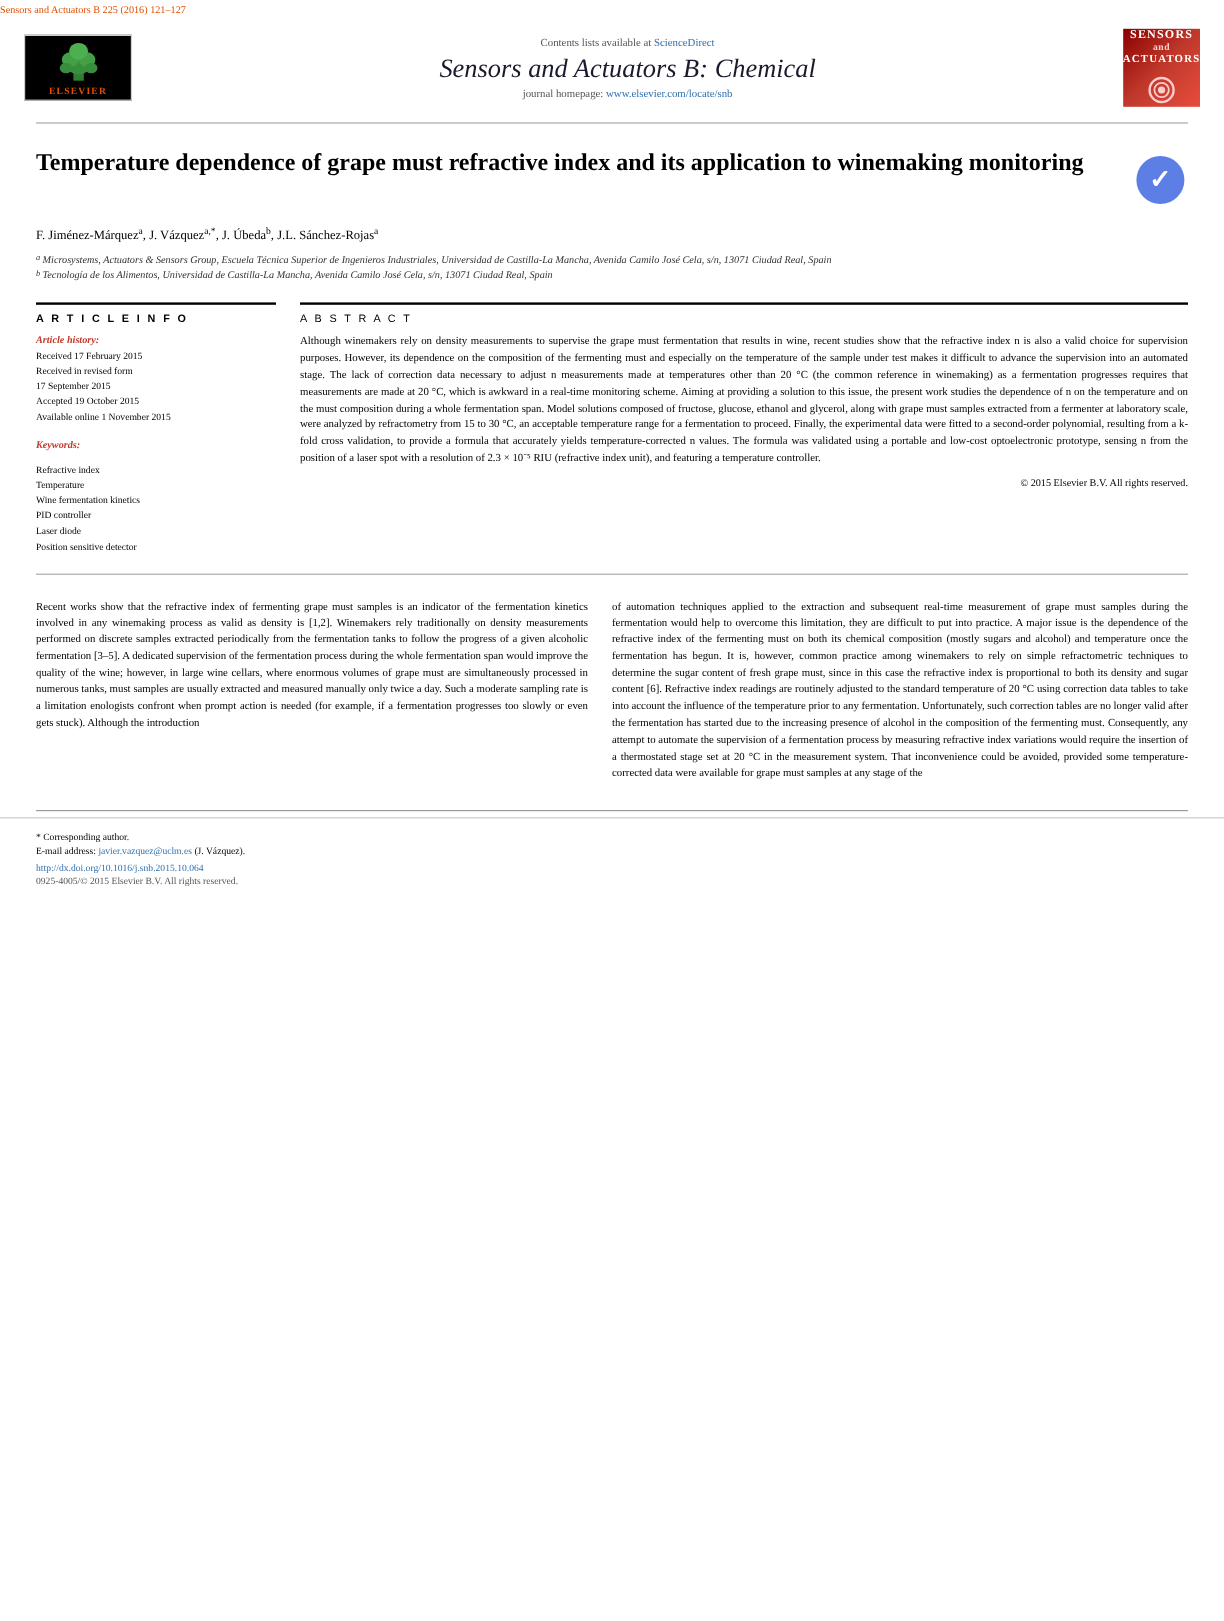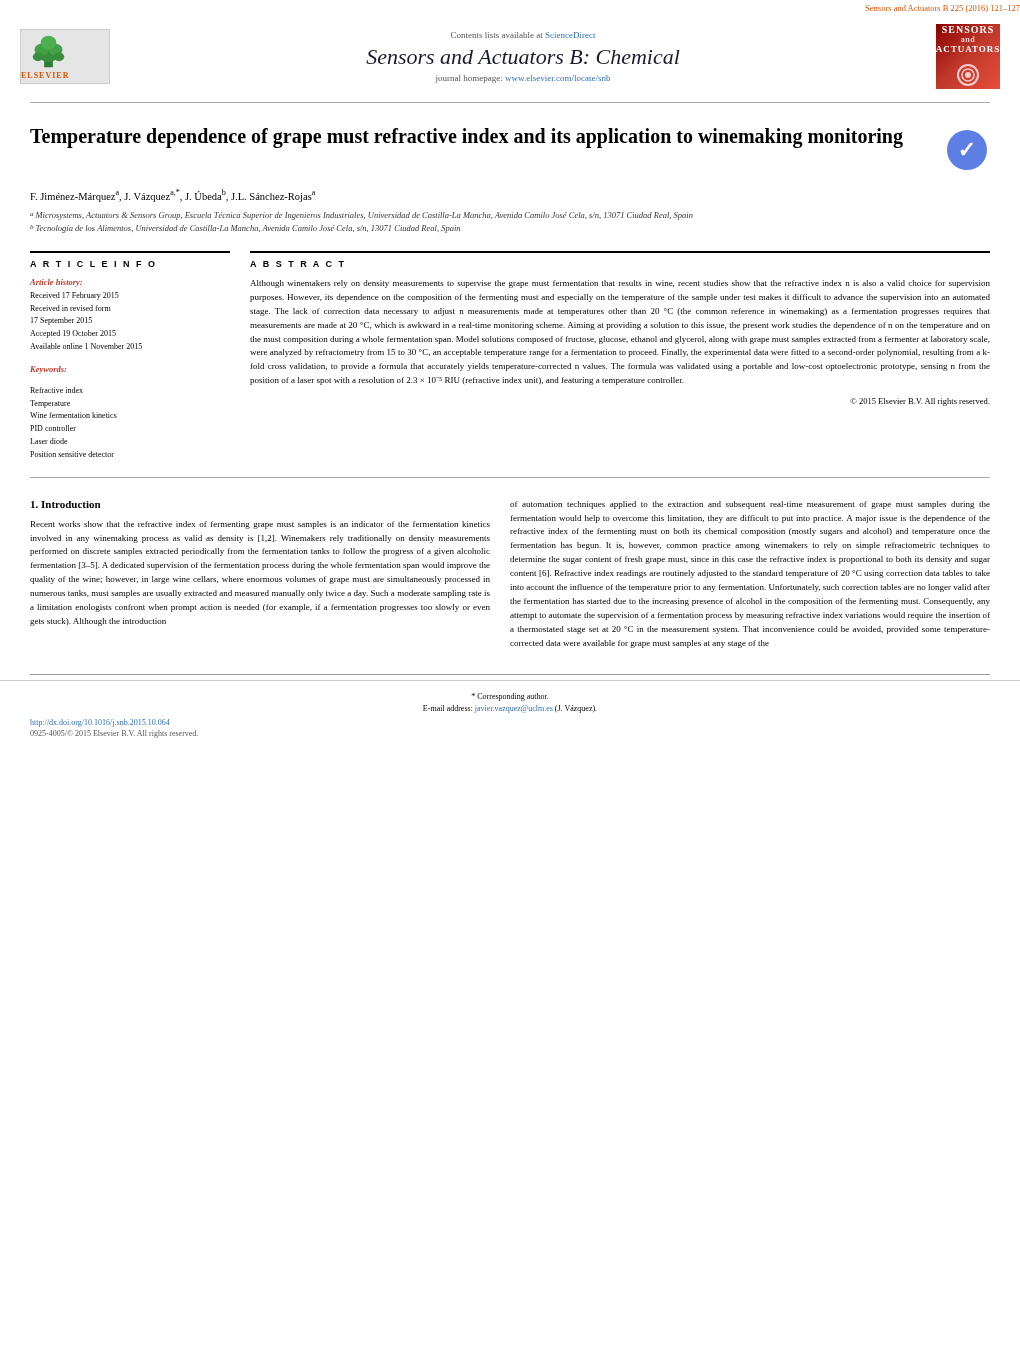--- a/index.html
+++ b/index.html
@@ -27,23 +27,24 @@
       display: flex;
       flex-direction: column;
       align-items: flex-start;
     }
     .elsevier-logo-img {
       width: 90px;
       height: 55px;
       border: 1px solid #ccc;
       display: flex;
       flex-direction: column;
+      align-items: center;
       justify-content: center;
       overflow: hidden;
-      background: #e5e5e5;
+      background: #000000;
     }
     .elsevier-tree {
       width: 55px;
       height: 35px;
     }
     .elsevier-text {
       font-size: 8px;
       color: #e05000;
       font-weight: bold;
       margin-top: 2px;
@@ -174,21 +175,21 @@
       line-height: 1.6;
       color: #000;
     }
     .abstract-section {
       flex: 1;
       border-top: 2px solid #000;
       padding-top: 6px;
     }
     .abstract-title {
       font-size: 9px;
-      font-weight: bold;
+      font-weight: normal;
       letter-spacing: 2px;
       font-family: Arial, sans-serif;
       margin-bottom: 8px;
     }
     .abstract-text {
       font-size: 9px;
       line-height: 1.55;
       text-align: justify;
       color: #000;
     }
@@ -225,21 +226,20 @@
     }
     
     .footer-section {
       padding: 10px 30px 8px 30px;
       border-top: 1px solid #ccc;
       margin-top: 5px;
     }
     .footer-note {
       font-size: 8px;
       line-height: 1.5;
-      text-align: center;
     }
     .footer-email {
       font-size: 8px;
       color: #3070b0;
     }
     .footer-doi {
       font-size: 8px;
       color: #3070b0;
       margin-top: 3px;
     }
@@ -249,21 +249,21 @@
       margin-top: 2px;
     }
     
     .divider {
       height: 1px;
       background: #aaa;
       margin: 5px 30px;
     }
     
     .header-ref {
-      text-align: right;
+      text-align: left;
       font-size: 8.5px;
       color: #e05000;
       padding: 3px 0 3px 0;
     }
   </style>
 </head>
 <body>
 
 <div class="page">
 
@@ -368,25 +368,20 @@
       <div class="abstract-title">A B S T R A C T</div>
       <div class="abstract-text">Although winemakers rely on density measurements to supervise the grape must fermentation that results in wine, recent studies show that the refractive index n is also a valid choice for supervision purposes. However, its dependence on the composition of the fermenting must and especially on the temperature of the sample under test makes it difficult to advance the supervision into an automated stage. The lack of correction data necessary to adjust n measurements made at temperatures other than 20 °C (the common reference in winemaking) as a fermentation progresses requires that measurements are made at 20 °C, which is awkward in a real-time monitoring scheme. Aiming at providing a solution to this issue, the present work studies the dependence of n on the temperature and on the must composition during a whole fermentation span. Model solutions composed of fructose, glucose, ethanol and glycerol, along with grape must samples extracted from a fermenter at laboratory scale, were analyzed by refractometry from 15 to 30 °C, an acceptable temperature range for a fermentation to proceed. Finally, the experimental data were fitted to a second-order polynomial, resulting from a k-fold cross validation, to provide a formula that accurately yields temperature-corrected n values. The formula was validated using a portable and low-cost optoelectronic prototype, sensing n from the position of a laser spot with a resolution of 2.3 × 10⁻⁵ RIU (refractive index unit), and featuring a temperature controller.</div>
       <div class="copyright-line">© 2015 Elsevier B.V. All rights reserved.</div>
     </div>
   </div>
 
   <div class="divider"></div>
 
   <div class="main-content">
     <div class="left-column">
-      <div class="section-heading">
-        <span>1.</span>
-        <span> </span>
-        <span>Introduction</span>
-      </div>
       <div class="body-text">
         Recent works show that the refractive index of fermenting grape must samples is an indicator of the fermentation kinetics involved in any winemaking process as valid as density is [1,2]. Winemakers rely traditionally on density measurements performed on discrete samples extracted periodically from the fermentation tanks to follow the progress of a given alcoholic fermentation [3–5]. A dedicated supervision of the fermentation process during the whole fermentation span would improve the quality of the wine; however, in large wine cellars, where enormous volumes of grape must are simultaneously processed in numerous tanks, must samples are usually extracted and measured manually only twice a day. Such a moderate sampling rate is a limitation enologists confront when prompt action is needed (for example, if a fermentation progresses too slowly or even gets stuck). Although the introduction
       </div>
     </div>
     <div class="right-column">
       <div class="body-text">
         of automation techniques applied to the extraction and subsequent real-time measurement of grape must samples during the fermentation would help to overcome this limitation, they are difficult to put into practice. A major issue is the dependence of the refractive index of the fermenting must on both its chemical composition (mostly sugars and alcohol) and temperature once the fermentation has begun. It is, however, common practice among winemakers to rely on simple refractometric techniques to determine the sugar content of fresh grape must, since in this case the refractive index is proportional to both its density and sugar content [6]. Refractive index readings are routinely adjusted to the standard temperature of 20 °C using correction data tables to take into account the influence of the temperature prior to any fermentation. Unfortunately, such correction tables are no longer valid after the fermentation has started due to the increasing presence of alcohol in the composition of the fermenting must. Consequently, any attempt to automate the supervision of a fermentation process by measuring refractive index variations would require the insertion of a thermostated stage set at 20 °C in the measurement system. That inconvenience could be avoided, provided some temperature-corrected data were available for grape must samples at any stage of the
       </div>
     </div>
   </div>

